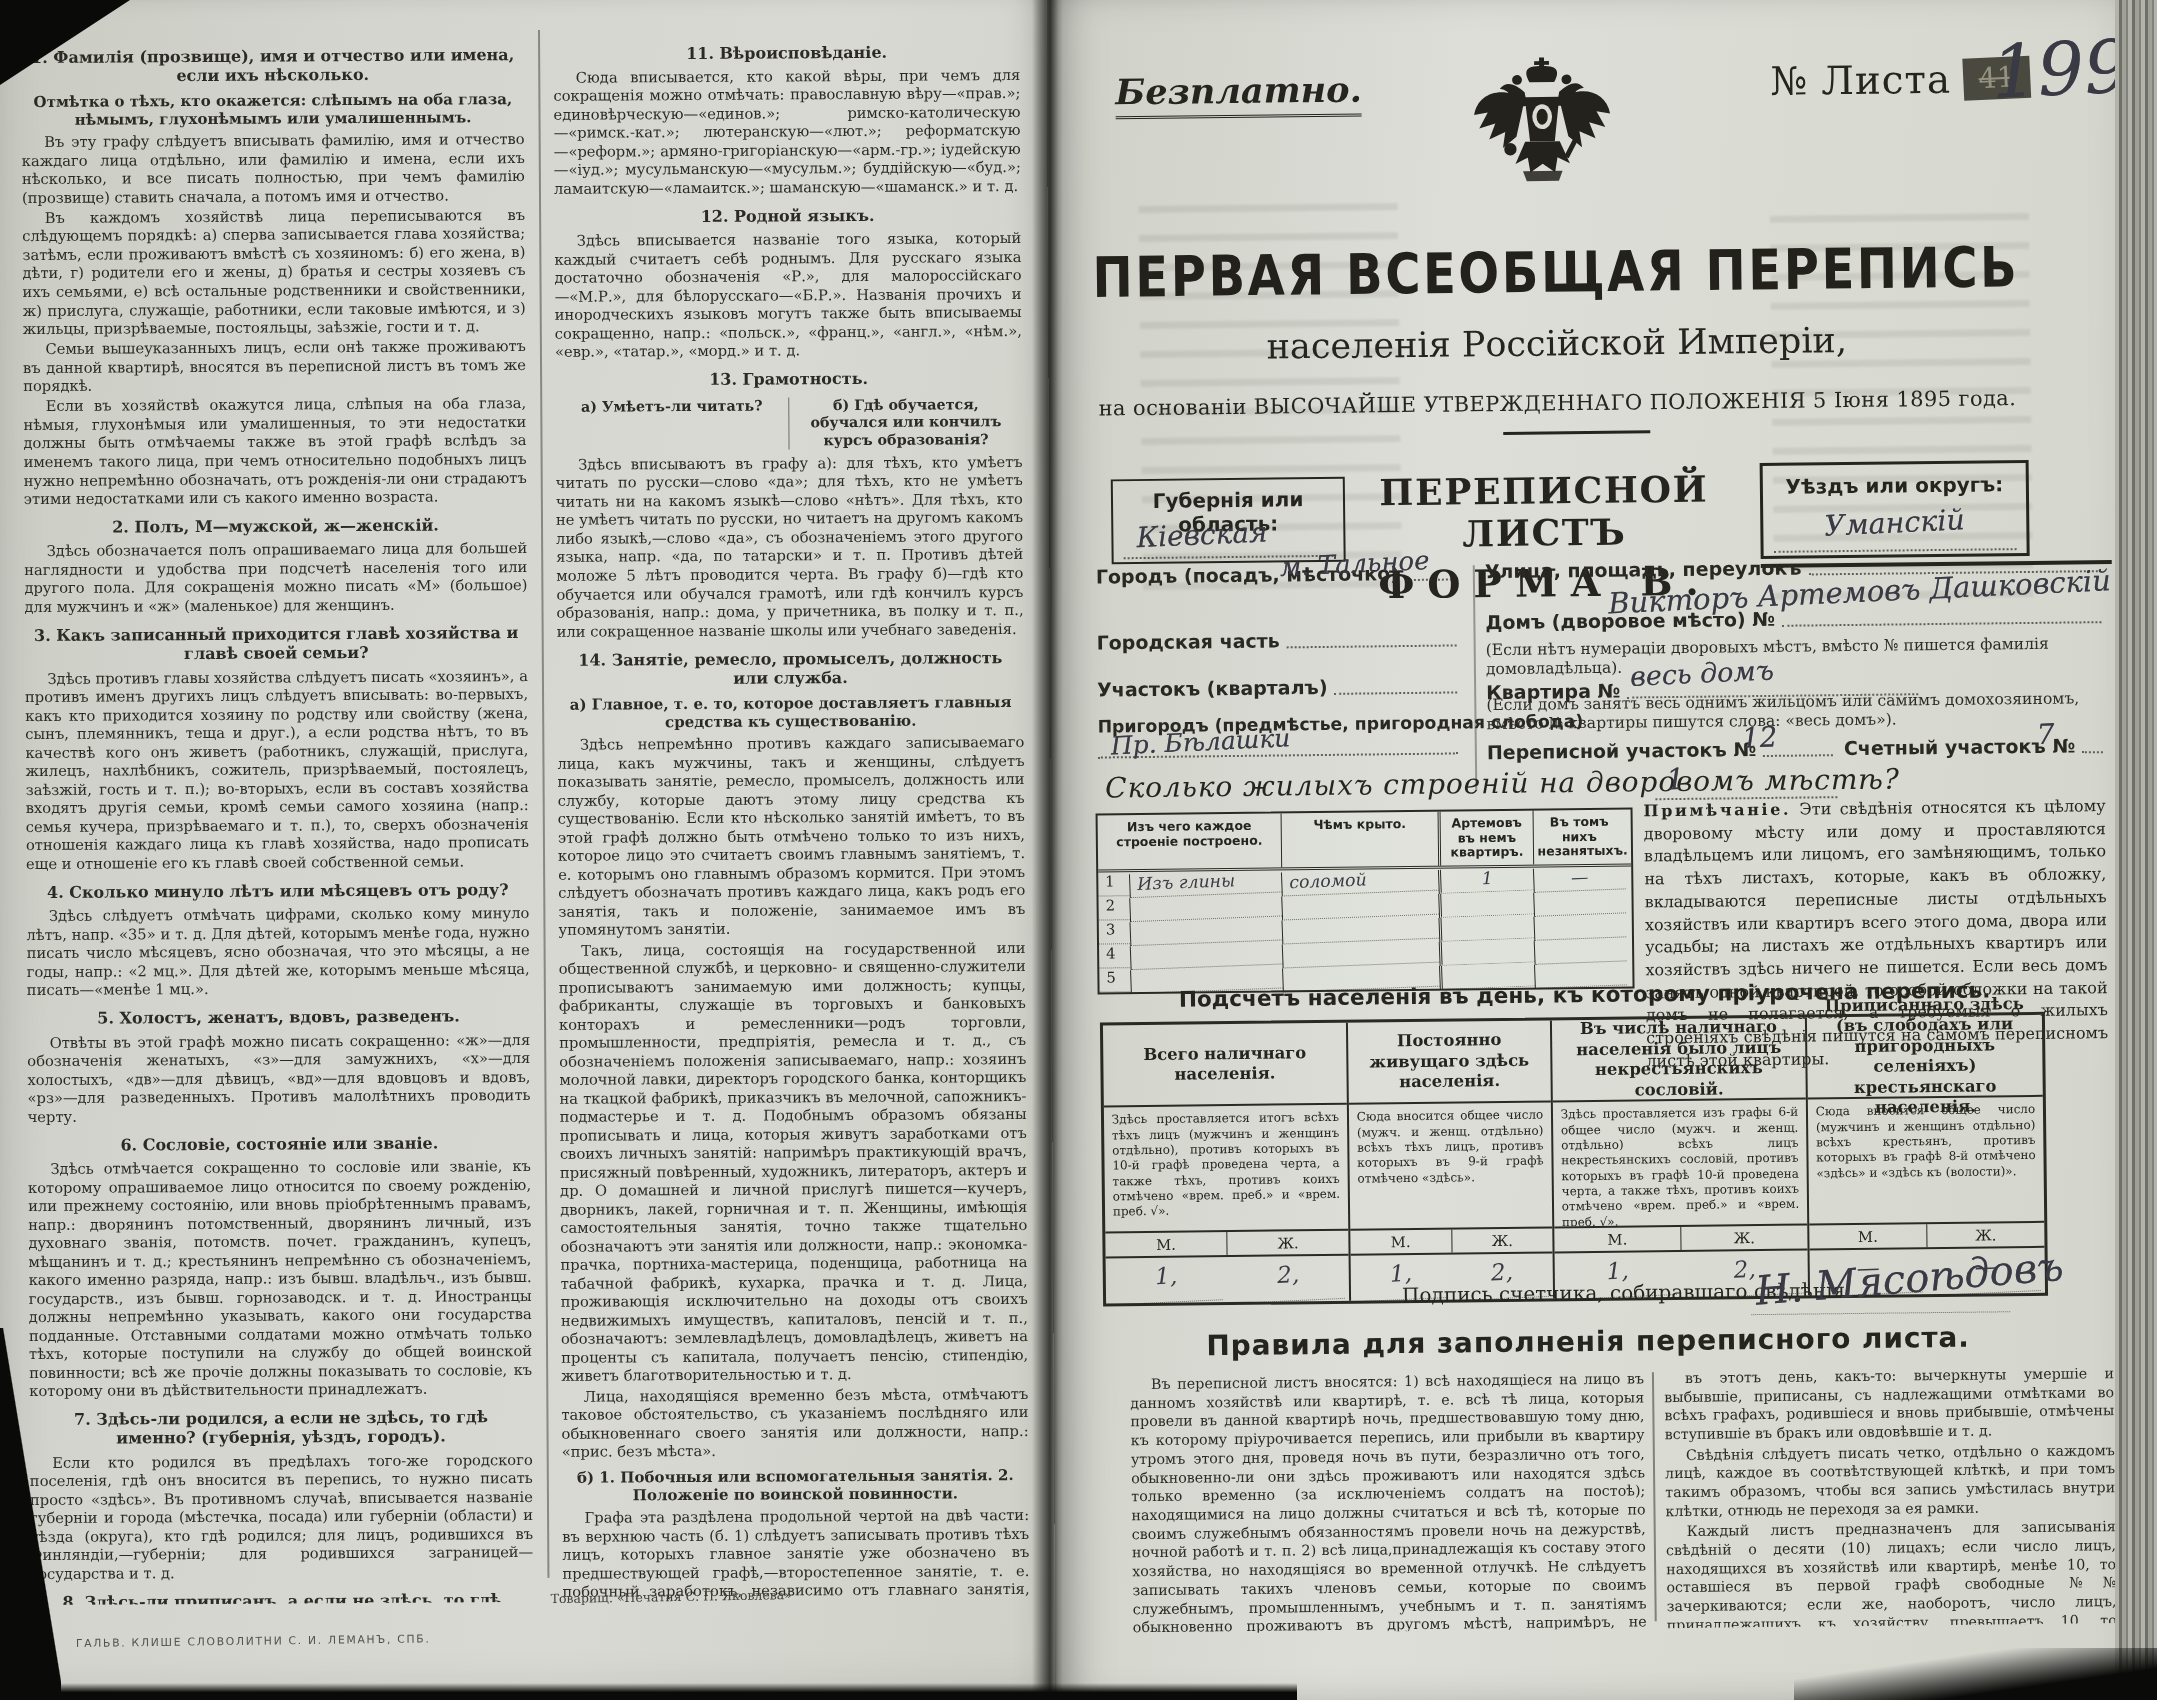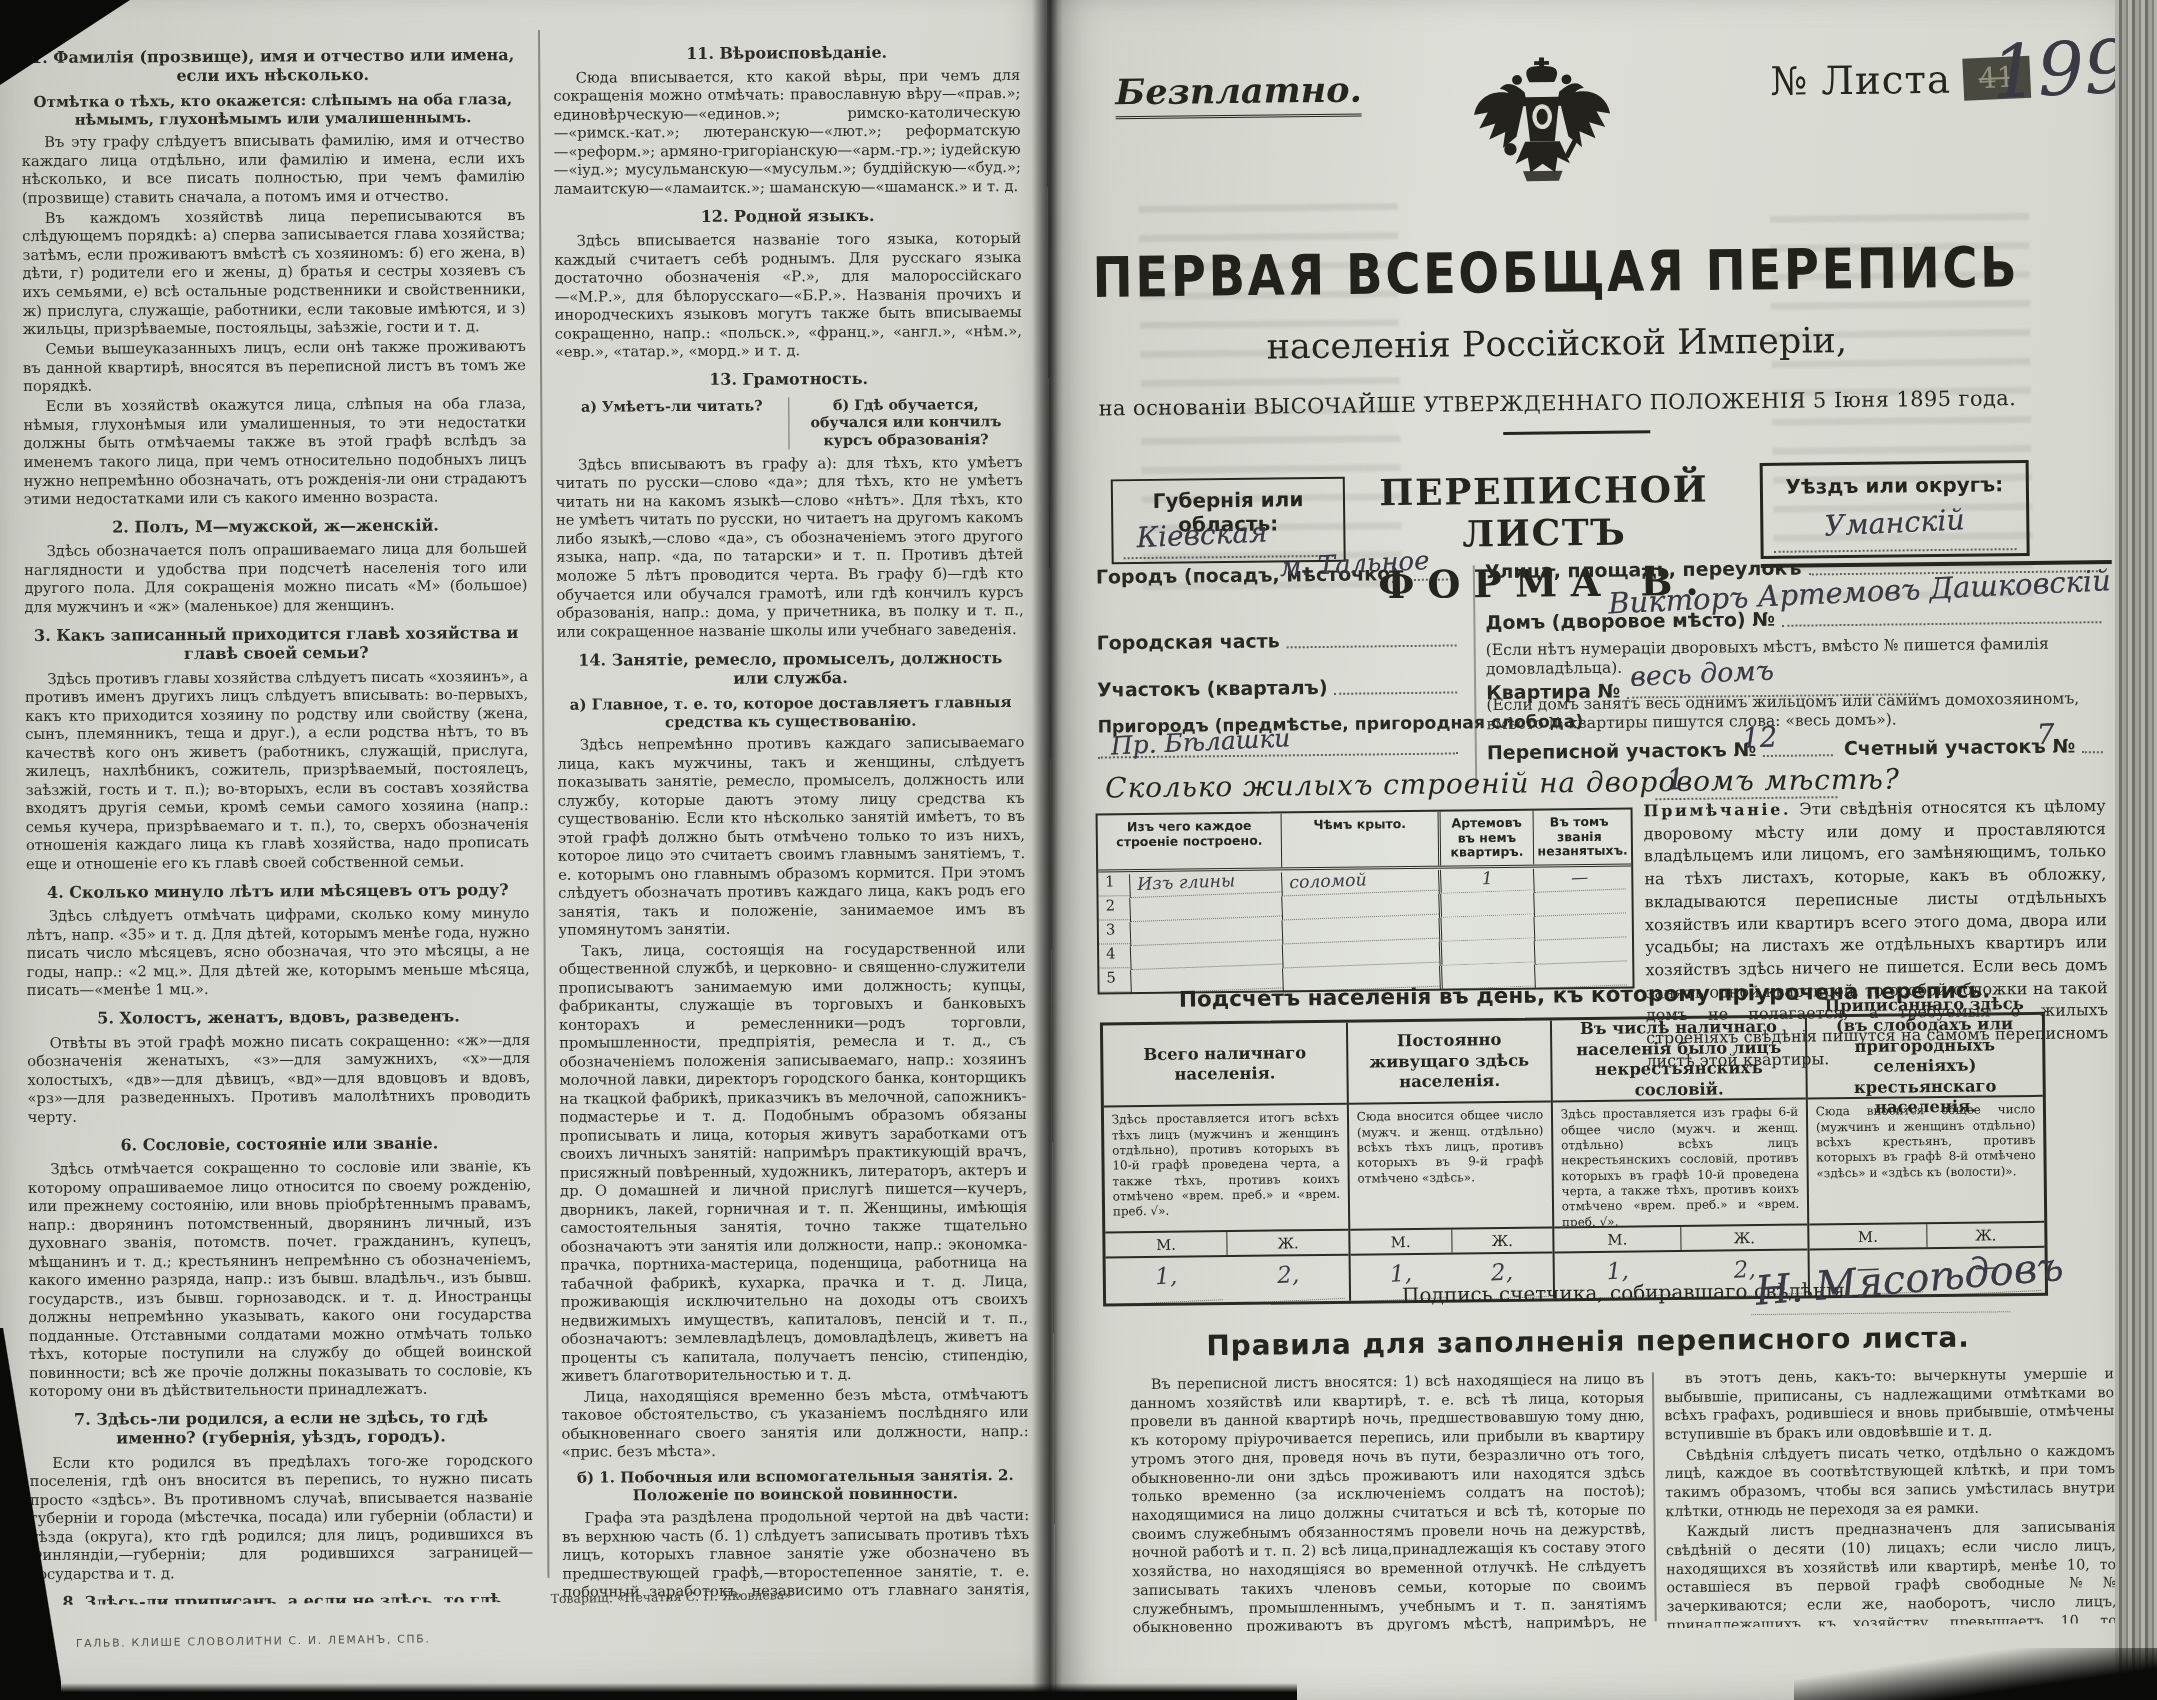--- a/index.html
+++ b/index.html
@@ -306,21 +306,21 @@
 
       <div class="script-q">Сколько жилыхъ строеній на дворовомъ мѣстѣ?</div>
       <div class="hw abs" style="left:616px;top:763px;font-size:29px;">1</div>
       <div class="script-dots"></div>
 
       <div class="btable">
         <div class="bt-head">
           <div class="h h1">Изъ чего каждое строеніе построено.</div>
           <div class="h bt-c">Чѣмъ крыто.</div>
           <div class="h bt-c dbl">Артемовъ въ немъ квартиръ.</div>
-          <div class="h bt-c">Въ томъ званія незанятыхъ.</div>
+          <div class="h bt-c">Въ томъ нихъ незанятыхъ.</div>
         </div>
         <div id="bt-rows">
             <div class="bt-row">
               <div class="bt-num">1</div>
               <div class="bt-c bt-hand">Изъ глины</div>
               <div class="bt-c bt-hand">соломой</div>
               <div class="bt-c dbl bt-hand bt-center">1</div>
               <div class="bt-c bt-hand bt-center">—</div>
             </div>
             <div class="bt-row">

